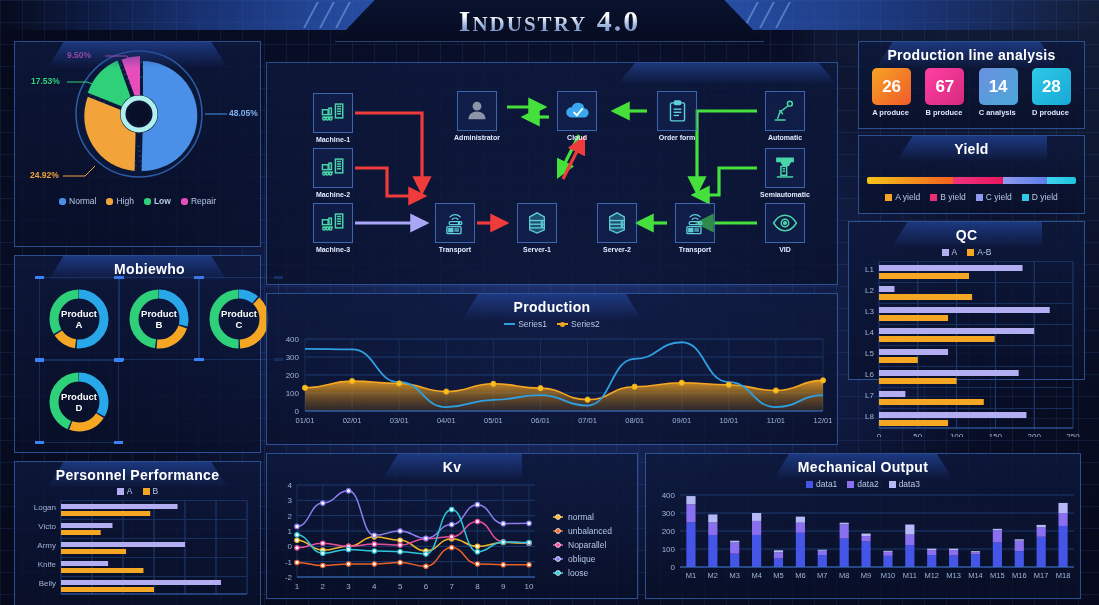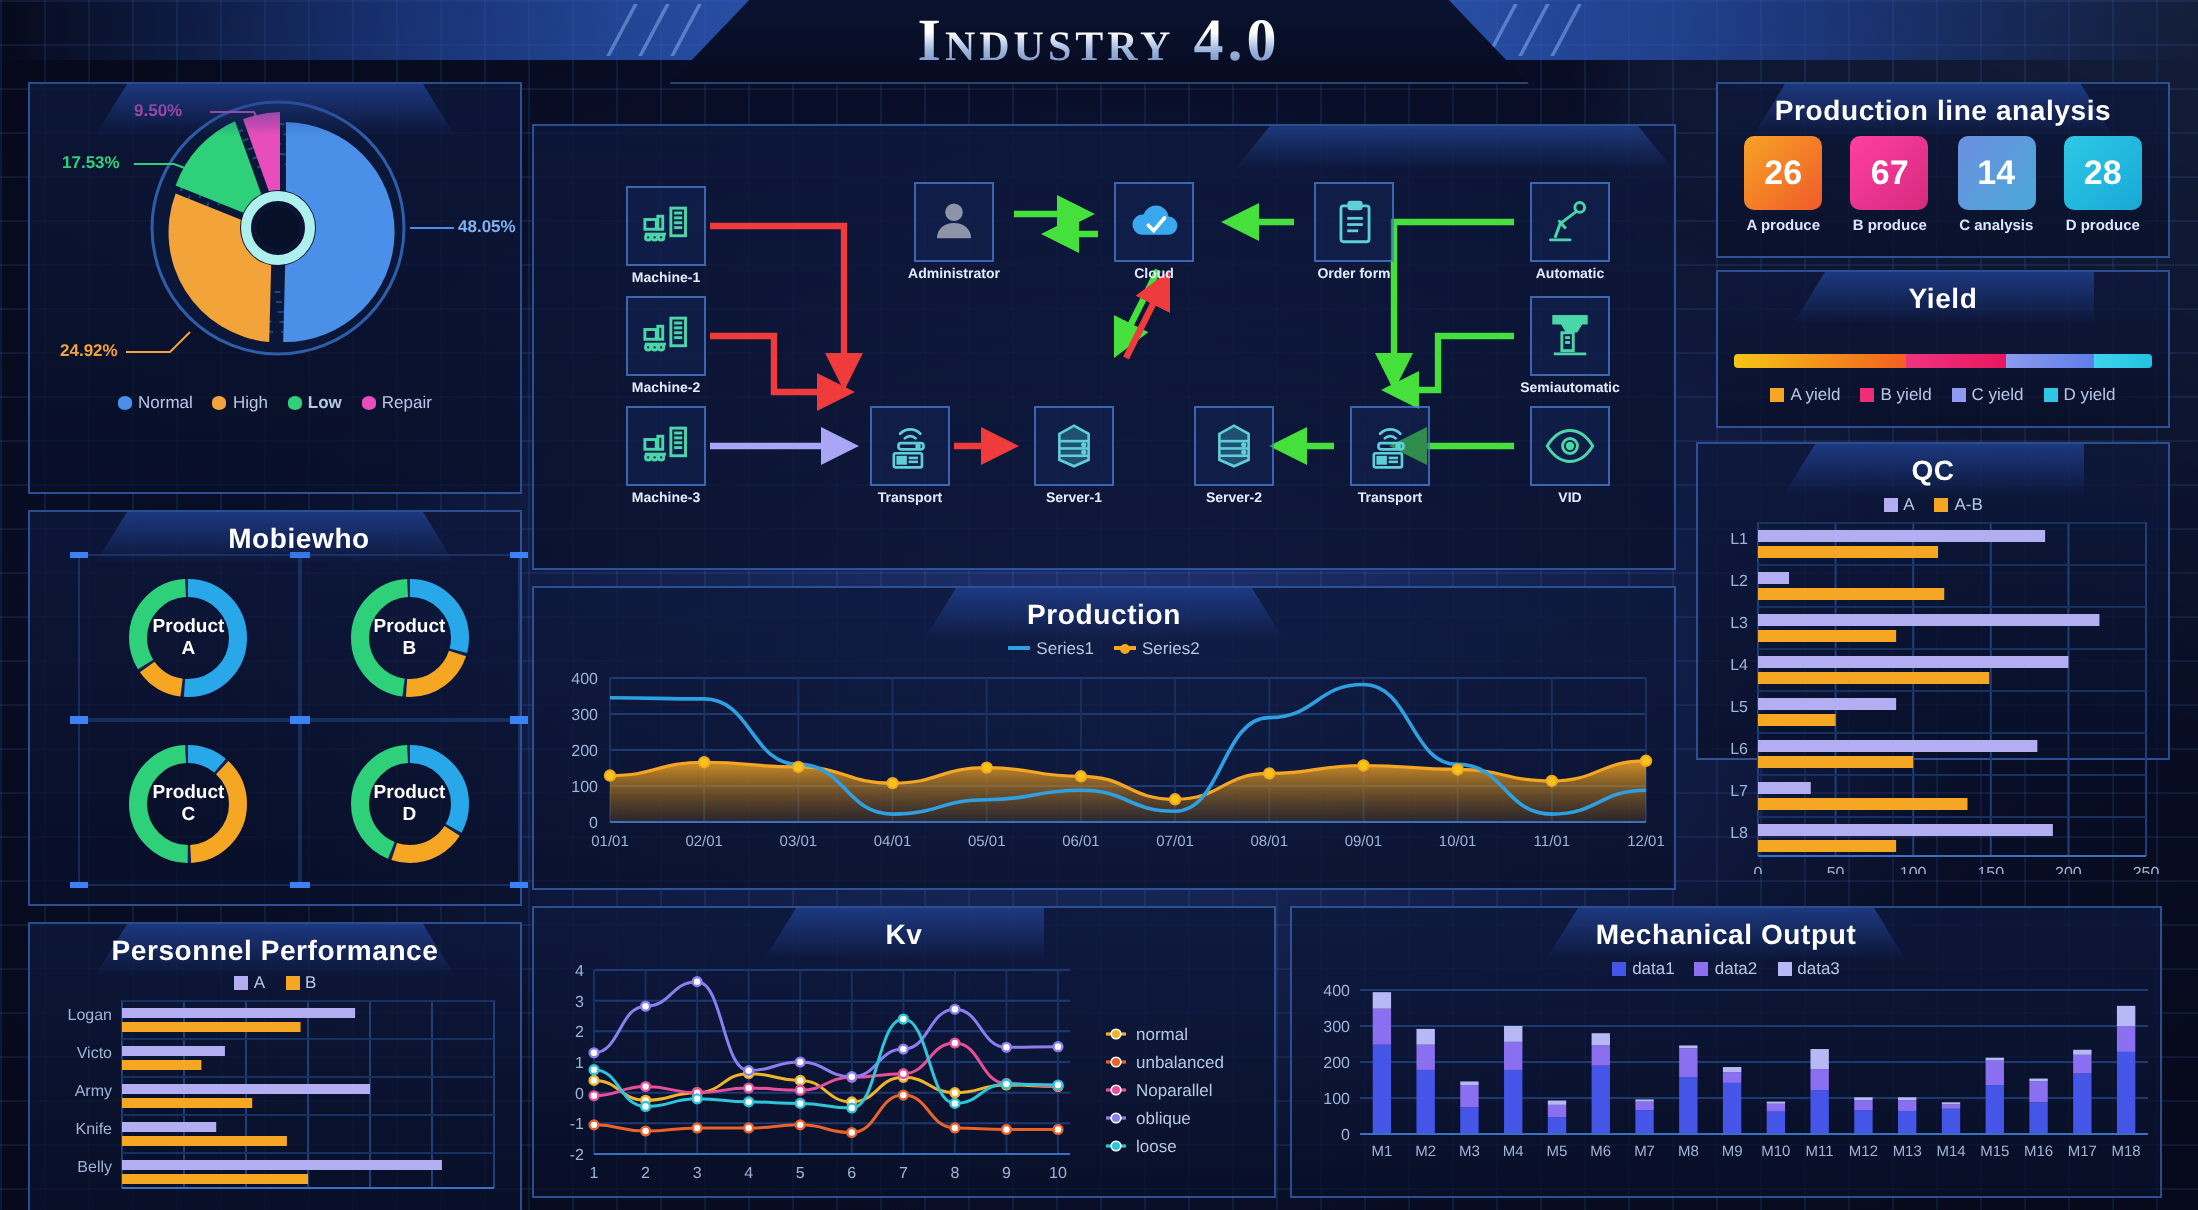--- a/index.html
+++ b/index.html
@@ -85,41 +85,41 @@
   .legend span { display:flex; align-items:center; gap:3px; white-space:nowrap; }
   .lgsq { width:7px; height:7px; display:inline-block; }
   .lgln { width:11px; height:2px; display:inline-block; position:relative; }
   .lgdot { width:5px; height:5px; border-radius:50%; position:absolute; left:3px; top:-1.5px; }
   
   #p-status { left:14px; top:41px; width:247px; height:206px; }
   #pieWrap { position:relative; width:100%; height:150px; }
   .pielbl { position:absolute; font-size:8.5px; font-weight:bold; white-space:nowrap; }
   
   #p-mobie { left:14px; top:255px; width:247px; height:198px;padding-left:24px; }
-  #mobieGrid { display:grid; grid-template-columns:1fr 1fr; grid-template-rows:1fr 1fr; height:166px; }
+  #mobieGrid { display:grid; grid-template-columns:1fr 1fr 1fr; grid-template-rows:1fr 1fr; height:166px; }
   .mcell { position:relative; border:1px solid rgba(60,115,205,.28); display:flex; align-items:center; justify-content:center; }
   .mcell .dash { position:absolute; width:9px; height:3px; background:#3b82f6; }
   .donutTxt { position:absolute; text-align:center; color:#fff; font-size:9.5px; font-weight:bold; line-height:11px; }
   
   #p-person { left:14px; top:461px; width:247px; height:169px; }
   
   #p-flow { left:266px; top:62px; width:572px; height:223px; }
   .node { position:absolute; width:40px; height:40px; border:1px solid rgba(90,150,245,.6);
           background:rgba(20,38,92,.45); display:flex; align-items:center; justify-content:center; }
   .nlabel { position:absolute; width:92px; text-align:center; font-size:7px; font-weight:bold; color:#e3ecff; white-space:nowrap; }
   
   #p-prod { left:266px; top:293px; width:572px; height:152px; }
   
   #p-kv { left:266px; top:453px; width:372px; height:146px; }
   
   #p-mech { left:645px; top:453px; width:436px; height:146px; }
   
   #p-pla { left:858px; top:41px; width:227px; height:88px; }
   .plaRow { display:flex; justify-content:space-around; padding:5px 6px 0; }
-  .plaCell { text-align:center; }
+  .plaCell { text-align:left; }
   .plaBox { width:39px; height:37px; border-radius:5px; display:flex; align-items:center; justify-content:center;
             color:#fff; font-size:17px; font-weight:bold; }
   .plaCap { font-size:7.5px; color:#dce7fb; margin-top:3px; font-weight:bold; }
   
   #p-yield { left:858px; top:135px; width:227px; height:79px; }
   #yieldBar { height:7px; margin:20px 8px 0; display:flex; border-radius:2px; overflow:hidden; }
   
   #p-qc { left:848px; top:221px; width:237px; height:159px; }
   svg { display:block; }
   text { font-family:"Liberation Sans", sans-serif; }

